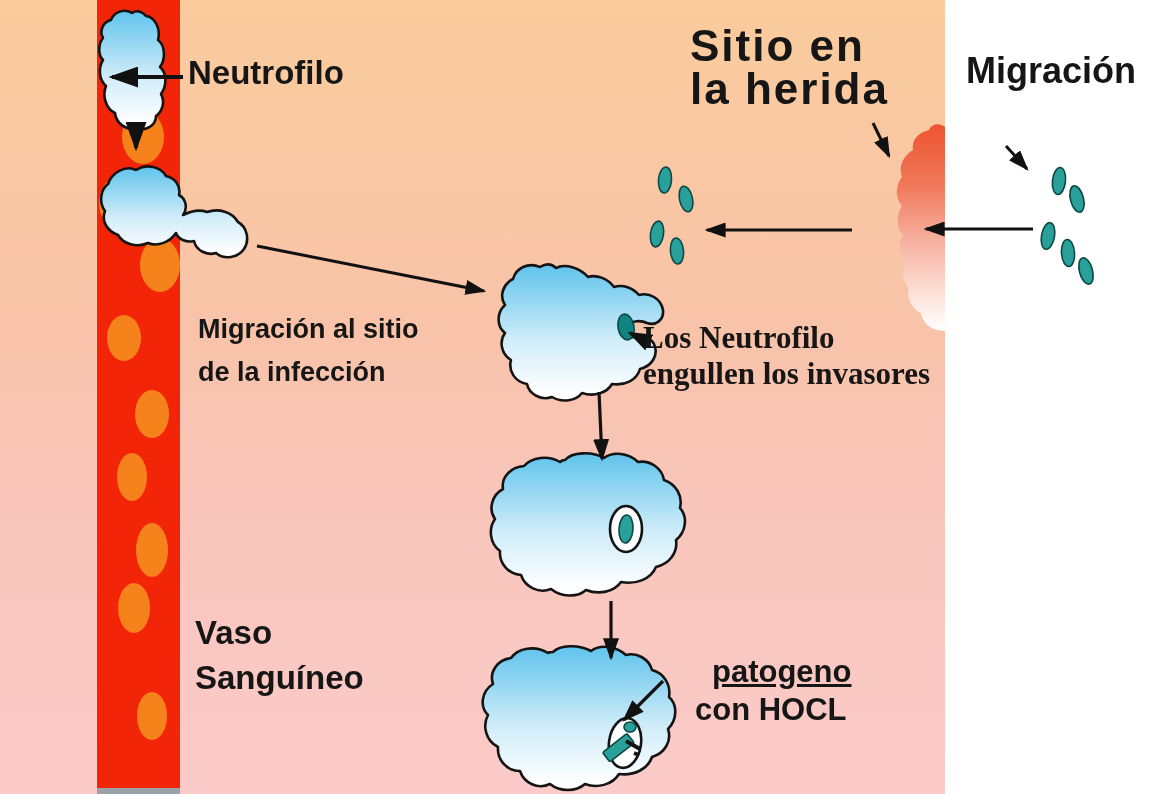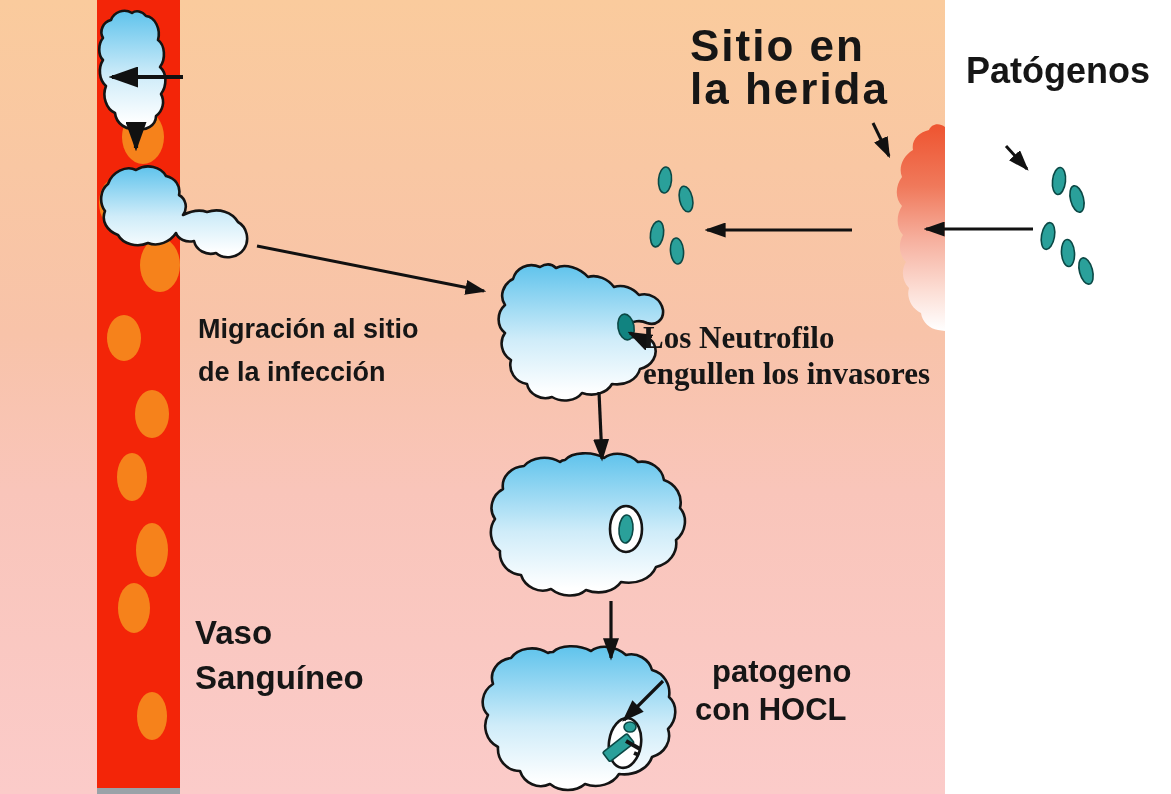--- a/index.html
+++ b/index.html
@@ -17,21 +17,21 @@
     white-space:nowrap;
     line-height:1.18;
   }
   .lbl-neutrophil {left:188px;top:54px;font-size:33px;}
   .lbl-wound-site {left:690px;top:24px;font-size:44px;letter-spacing:2px;line-height:43px;}
   .lbl-pathogens  {left:966px;top:50px;font-size:36px;line-height:42px;}
   .lbl-migration  {left:198px;top:308px;font-size:27px;line-height:43px;}
   .lbl-engulf     {left:643px;top:320px;font-size:31px;line-height:36px;font-family:Liberation Serif, serif;}
   .lbl-vessel     {left:195px;top:610px;font-size:33px;line-height:45px;}
   .lbl-destruction{left:690px;top:653px;font-size:31px;line-height:38px;}
-  .indent-1{margin-left:22px;}
+  .indent-1{margin-left:22px;text-decoration:underline;}
   .indent-2{margin-left:5px;}
 
   
   .white-panel{fill:var(--white-panel,#fff);}
   .vessel{fill:var(--vessel-red,#f32508);}
   .vessel-grey{fill:var(--vessel-base-grey,#9aa2a8);}
   .rbc{fill:var(--blood-cell-orange,#f6821b);}
   .cell{fill:url(#cellGrad);stroke:var(--outline,#141414);stroke-width:2.6;stroke-linejoin:round;}
   .pathogen{fill:var(--pathogen-teal,#2aa09a);stroke:var(--pathogen-outline,#0b4845);stroke-width:1.6;}
   .pathogen-dark{fill:var(--pathogen-dark-teal,#118380);stroke:var(--pathogen-outline,#0b4845);stroke-width:1.6;}
@@ -186,28 +186,29 @@
       <path class="arrow" stroke-width="3" marker-end="url(#ah)" d="M1006,146 L1027,169"></path>
       <path class="arrow" stroke-width="3" marker-end="url(#ah)" d="M1033,229 L926,229"></path>
       <path class="arrow" stroke-width="3" marker-end="url(#ah)" d="M852,230 L707,230"></path>
       <path class="arrow" stroke-width="3.2" marker-end="url(#ah)" d="M599,392 L602,459"></path>
       <path class="arrow" stroke-width="3.2" marker-end="url(#ah)" d="M611,601 L611,658"></path>
       <path class="arrow" stroke-width="3.2" marker-end="url(#ah)" d="M663,681 L624,720"></path>
       <path class="arrow" stroke-width="3.5" marker-end="url(#ah)" d="M650,343 L630,333"></path>
     </g>
   </svg>
 
+  <div class="label lbl-neutrophil">Neutrofilo</div>
 
   <div class="label lbl-wound-site">
     <div>Sitio en</div>
     <div>la herida</div>
   </div>
 
   <div class="label lbl-pathogens">
-    <div>Patógenos</div>
+    <div>Migración</div>
   </div>
 
   <div class="label lbl-migration">
     <div>Migración al sitio</div>
     <div>de la infección</div>
   </div>
 
   <div class="label lbl-engulf">
     <div>Los Neutrofilo</div>
     <div>engullen los invasores</div>

